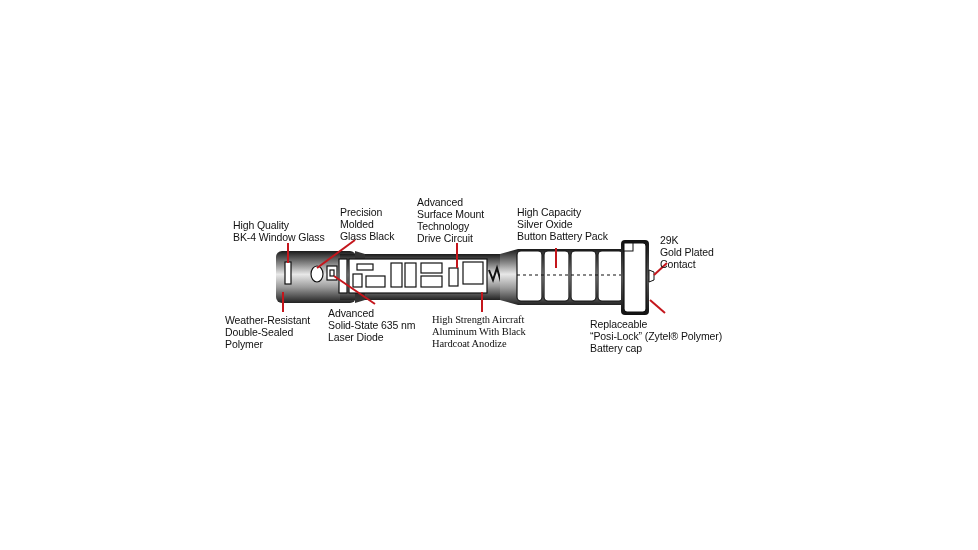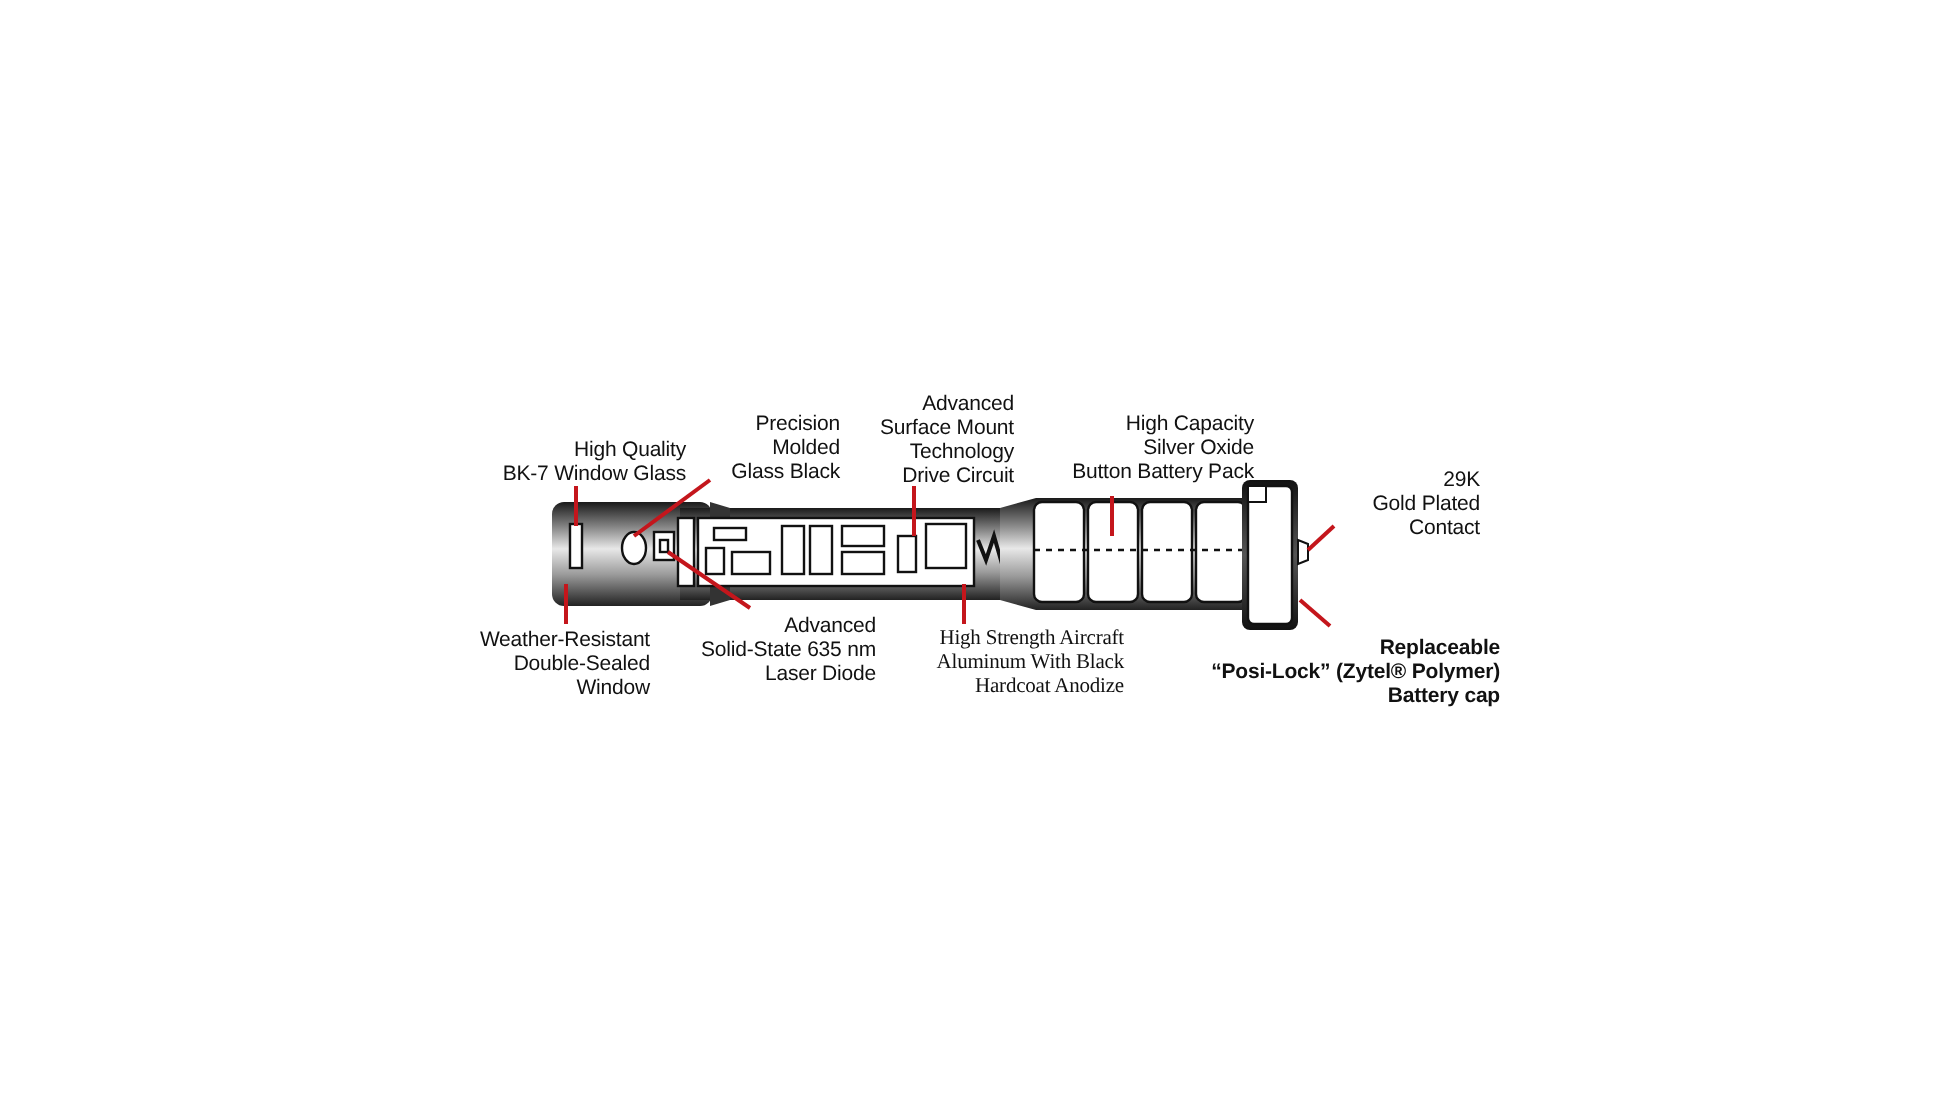--- a/index.html
+++ b/index.html
@@ -1,19 +1,19 @@
 <!DOCTYPE html>
 <html><head>
 <meta charset="utf-8">
 <style>
   html, body { margin:0; padding:0; background:#ffffff; }
   body { width:978px; height:550px; position:relative; overflow:hidden;
          font-family:"Liberation Sans", sans-serif; }
   .label { position:absolute; font-size:10.5px; line-height:12px; color:#111;
-           text-align:right; white-space:pre; font-weight:normal; letter-spacing:-0.1px; }
+           text-align:left; white-space:pre; font-weight:normal; letter-spacing:-0.1px; }
   svg.diagram { position:absolute; left:0; top:0; }
 </style>
 </head>
 <body>
 
 <svg class="diagram" width="978" height="550" viewBox="0 0 978 550">
   <defs>
     <linearGradient id="body" x1="0" y1="0" x2="0" y2="1">
       <stop offset="0" stop-color="#1a1a1a"></stop>
       <stop offset="0.25" stop-color="#8a8a8a"></stop>
@@ -85,38 +85,38 @@
     <line x1="556" y1="248" x2="556" y2="268"></line>
     <line x1="667" y1="263" x2="654" y2="275"></line>
     <line x1="283" y1="292" x2="283" y2="312"></line>
     <line x1="334" y1="276" x2="375" y2="304"></line>
     <line x1="482" y1="292" x2="482" y2="312"></line>
     <line x1="650" y1="300" x2="665" y2="313"></line>
   </g>
 </svg>
 
 <div class="label" style="left:233px; top:219px; width:110px;">High Quality
-BK-7 Window Glass</div>
+BK-4 Window Glass</div>
 <div class="label" style="left:340px; top:206px; width:80px;">Precision
 Molded
 Glass Black</div>
 <div class="label" style="left:417px; top:196px; width:90px;">Advanced
 Surface Mount
 Technology
 Drive Circuit</div>
 <div class="label" style="left:517px; top:206px; width:110px;">High Capacity
 Silver Oxide
 Button Battery Pack</div>
 <div class="label" style="left:660px; top:234px; width:80px;">29K
 Gold Plated
 Contact</div>
 <div class="label" style="left:225px; top:314px; width:100px;">Weather-Resistant
 Double-Sealed
-Window</div>
+Polymer</div>
 <div class="label" style="left:328px; top:307px; width:110px;">Advanced
 Solid-State 635 nm
 Laser Diode</div>
 <div class="label" style="left:432px; top:314px; width:130px;font-family:Liberation Serif, serif;">High Strength Aircraft
 Aluminum With Black
 Hardcoat Anodize</div>
-<div class="label" style="left:590px; top:318px; width:160px;font-weight:bold;">Replaceable
+<div class="label" style="left:590px; top:318px; width:160px;">Replaceable
 “Posi-Lock” (Zytel® Polymer)
 Battery cap</div>
 
 </body></html>

